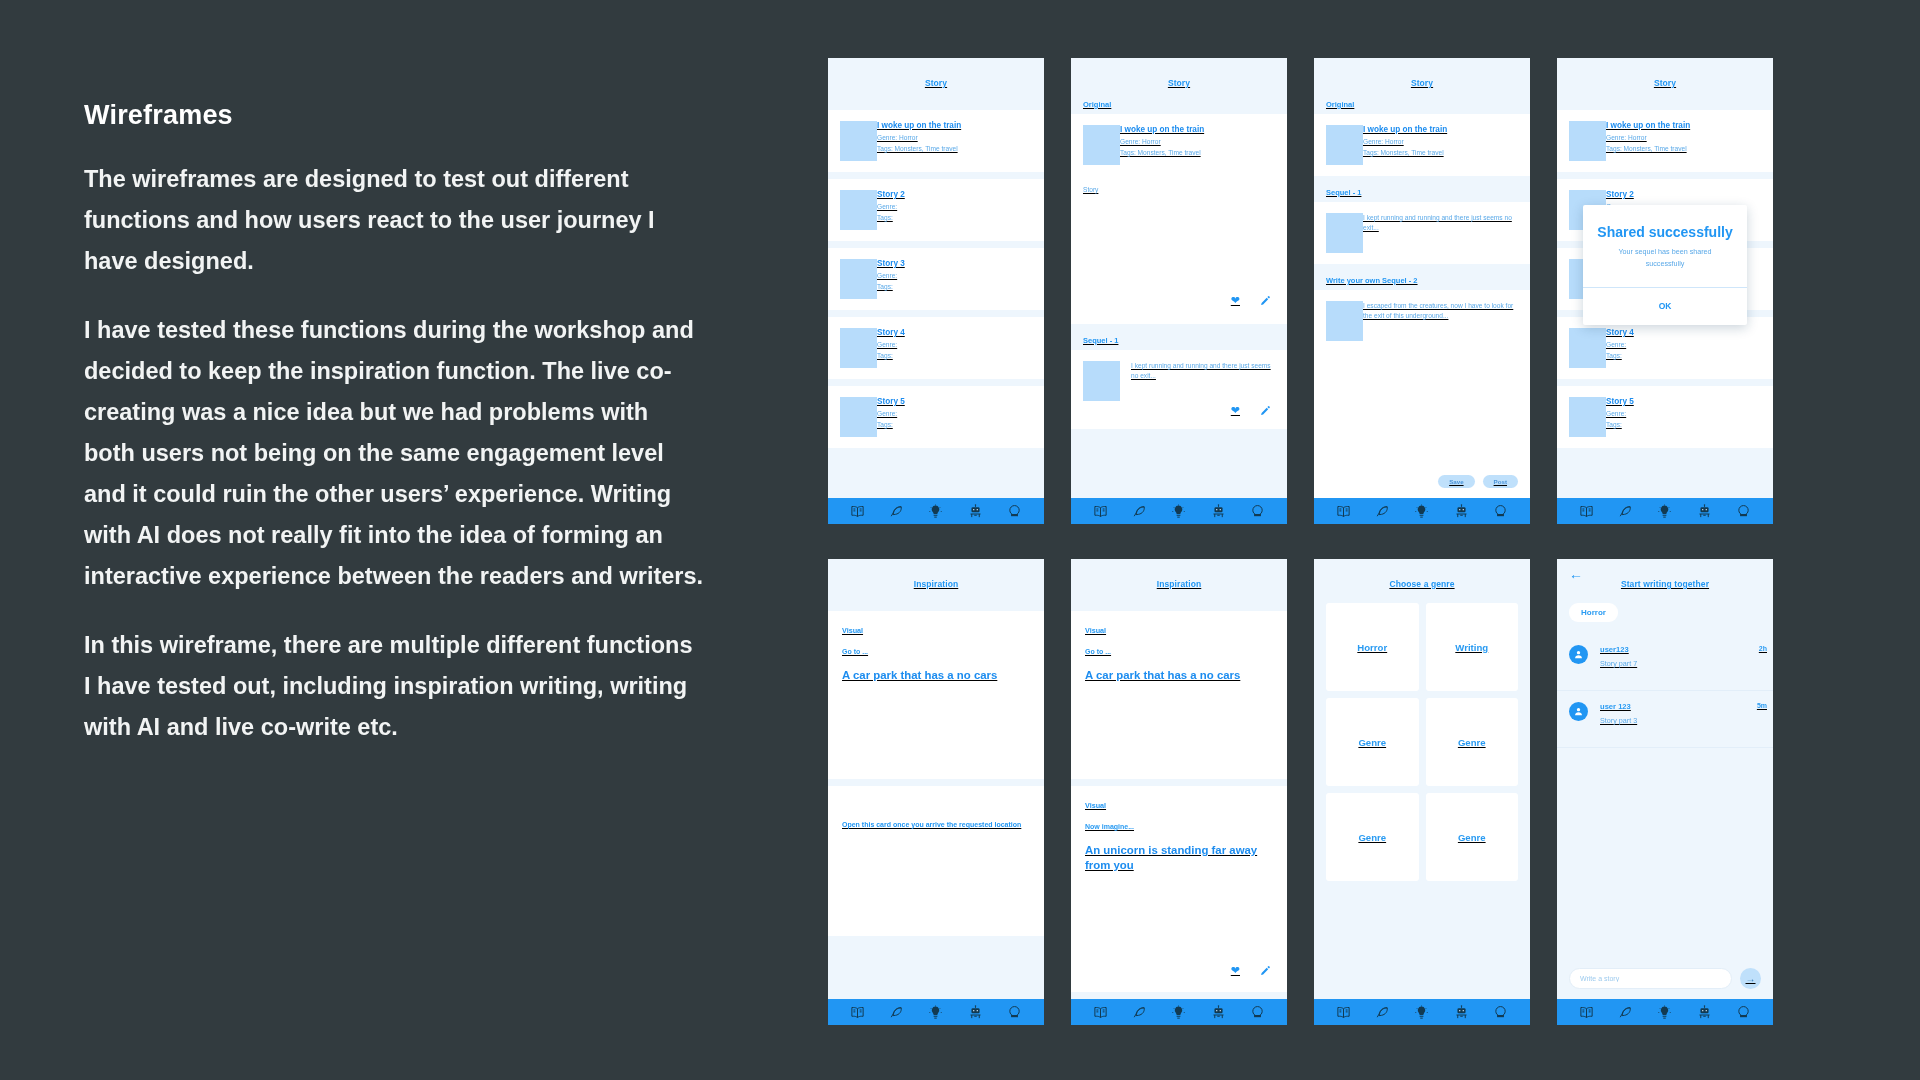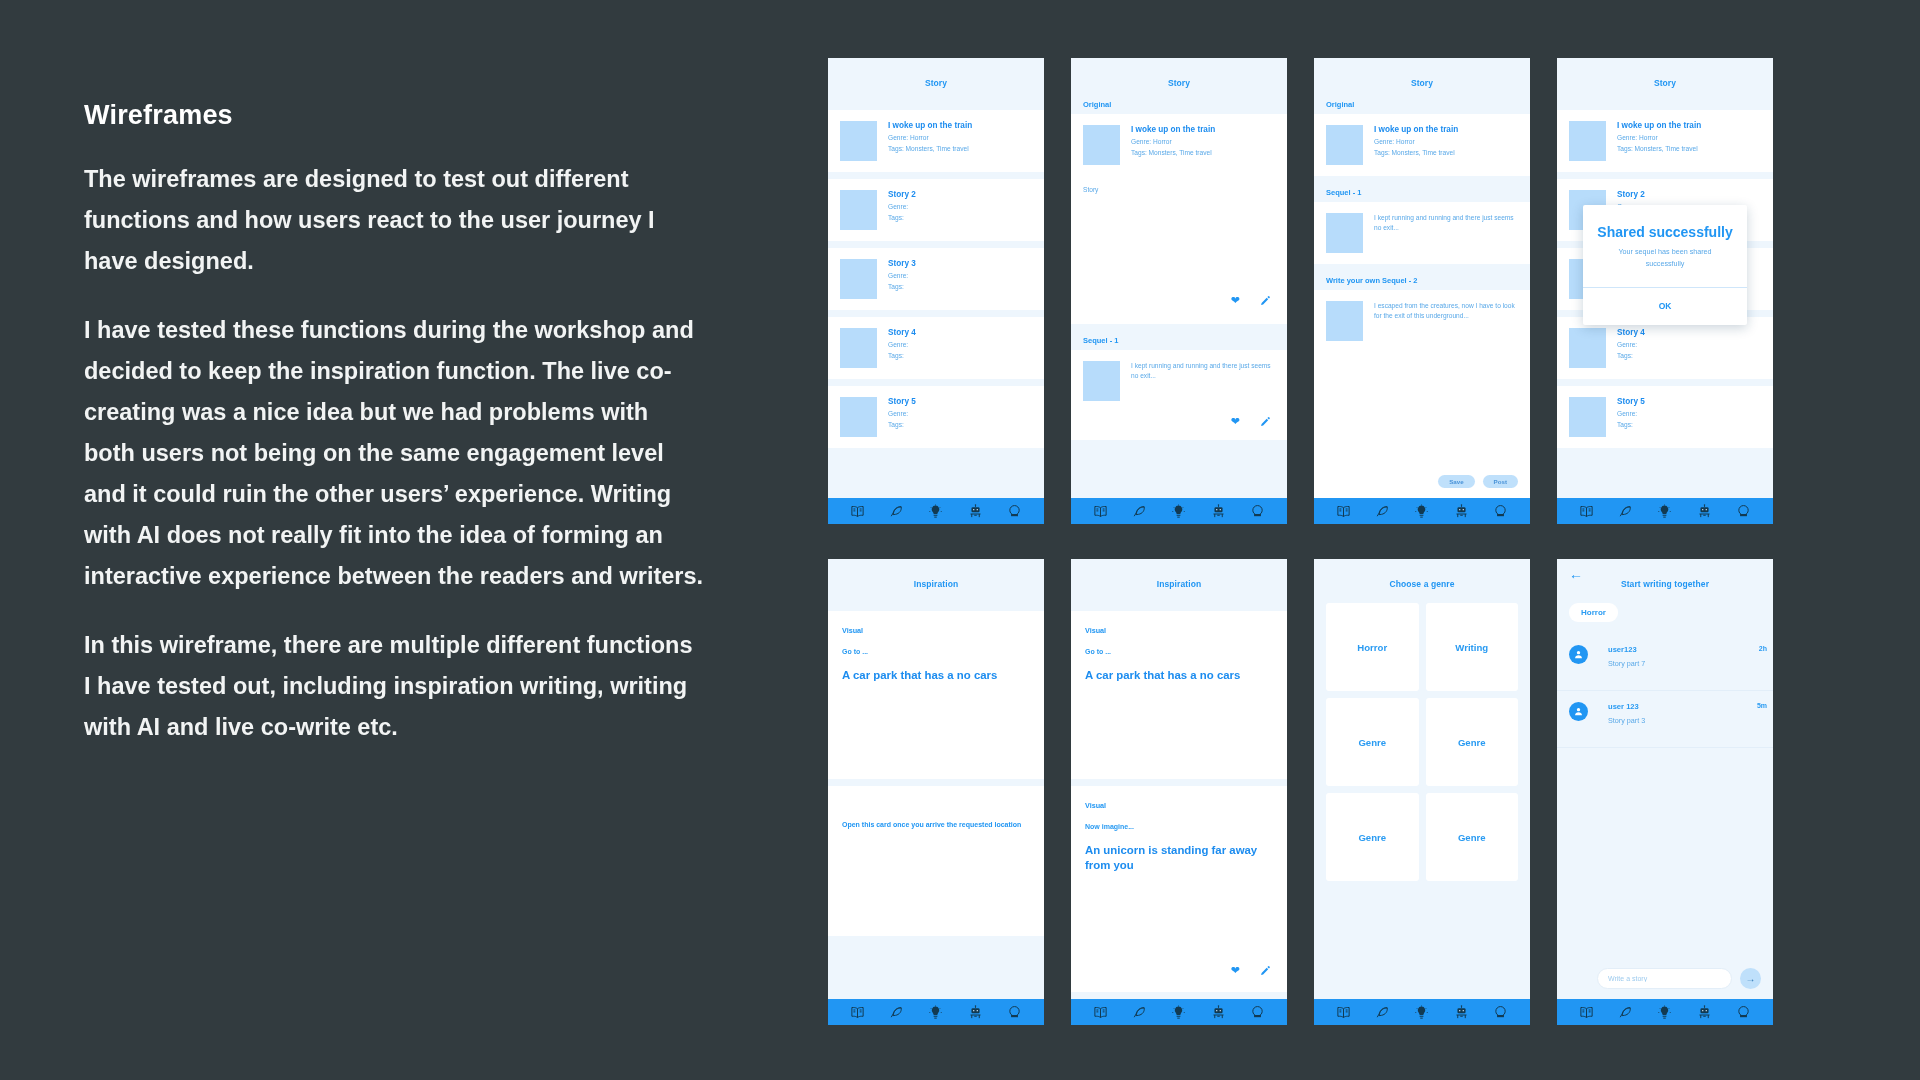--- a/index.html
+++ b/index.html
@@ -17,21 +17,21 @@
   .essay h1 {
     font-size: 27px; font-weight: bold; letter-spacing: .2px;
     margin-bottom: 28px; color: #ffffff;
   }
   .essay p {
     font-size: 23.5px; line-height: 41px; font-weight: 700;
     color: #f2f4f4; margin-bottom: 28px;
   }
 
   
-  .phones { position: absolute; left: 828px; top: 58px; width: 1060px; }
+  .phones { position: absolute; left: 828px; top: 58px; width: 1060px; text-decoration: underline; }
   .phone-row { display: flex; gap: 27px; }
   .phone-row + .phone-row { margin-top: 35px; }
   .phone {
     width: 216px; height: 466px;
     background: #eef6fd;
     display: flex; flex-direction: column;
     position: relative; overflow: hidden;
     flex: 0 0 auto;
   }
   .phone-body { flex: 1 1 auto; position: relative; overflow: hidden; }
@@ -46,21 +46,21 @@
     color: #2196f3; font-size: 14px; line-height: 1;
   }
 
   .section-label {
     color: #2196f3; font-size: 7.5px; font-weight: bold;
     padding: 0 12px; margin-top: 12px; margin-bottom: 5px;
   }
 
   .card {
     background: #ffffff; margin: 0 0 7px 0;
-    padding: 11px 12px; display: flex; gap: 11px; align-items: flex-start;
+    padding: 11px 12px; display: flex; gap: 0; align-items: flex-start;
   }
   .card.first { margin-top: 22px; }
   .thumb {
     width: 37px; height: 40px; background: #b7dcfb; flex: 0 0 auto;
   }
   .card-text { flex: 1 1 auto; min-width: 0; }
   .c-title { color: #1c8cef; font-size: 8.2px; font-weight: bold; margin-bottom: 4px; }
   .c-meta  { color: #5aa9e8; font-size: 6.6px; margin-bottom: 4px; }
   .c-body  { color: #5aa9e8; font-size: 6.6px; line-height: 10px; }
 
@@ -119,33 +119,33 @@
     color: #2a9bf2; font-size: 9.6px; font-weight: bold; cursor: pointer;
   }
 
   
   .tag-pill {
     display: inline-block; background: #ffffff; color: #2a9bf2;
     font-size: 8px; font-weight: bold; padding: 5px 12px; border-radius: 9px;
     margin: 14px 0 0 12px;
   }
   .msg {
-    display: flex; gap: 20px; padding: 11px 6px 22px 12px; align-items: flex-start;
+    display: flex; gap: 12px; padding: 11px 6px 22px 12px; align-items: flex-start;
     border-bottom: 1px solid #e2eef9;
   }
   .avatar {
     width: 19px; height: 19px; border-radius: 50%; background: #2196f3;
     flex: 0 0 auto; display: flex; align-items: center; justify-content: center;
   }
   .msg-main { flex: 1 1 auto; min-width: 0; }
   .msg-user { color: #2a9bf2; font-size: 7.6px; font-weight: bold; margin-bottom: 5px; }
   .msg-body { color: #5aa9e8; font-size: 7.2px; }
   .msg-time { color: #2a9bf2; font-size: 7px; font-weight: bold; flex: 0 0 auto; }
 
-  .composer { display: flex; align-items: center; gap: 8px; padding: 8px 12px 10px 12px; margin-left: 28px; }
+  .composer { display: flex; align-items: center; gap: 8px; padding: 8px 12px 10px 12px; }
   .composer input {
     flex: 1 1 auto; height: 21px; border-radius: 11px; border: 1px solid #e3eef8;
     background: #ffffff; color: #8fc2ec; font-size: 7px; padding: 0 10px;
     font-family: "Liberation Sans", sans-serif; outline: none;
   }
   .composer input::placeholder { color: #9ecbee; }
   .send-btn {
     width: 21px; height: 21px; border-radius: 50%; background: #bfe0fb;
     display: flex; align-items: center; justify-content: center;
     color: #2f77b5; font-size: 10px; border: none; cursor: pointer; flex: 0 0 auto;

